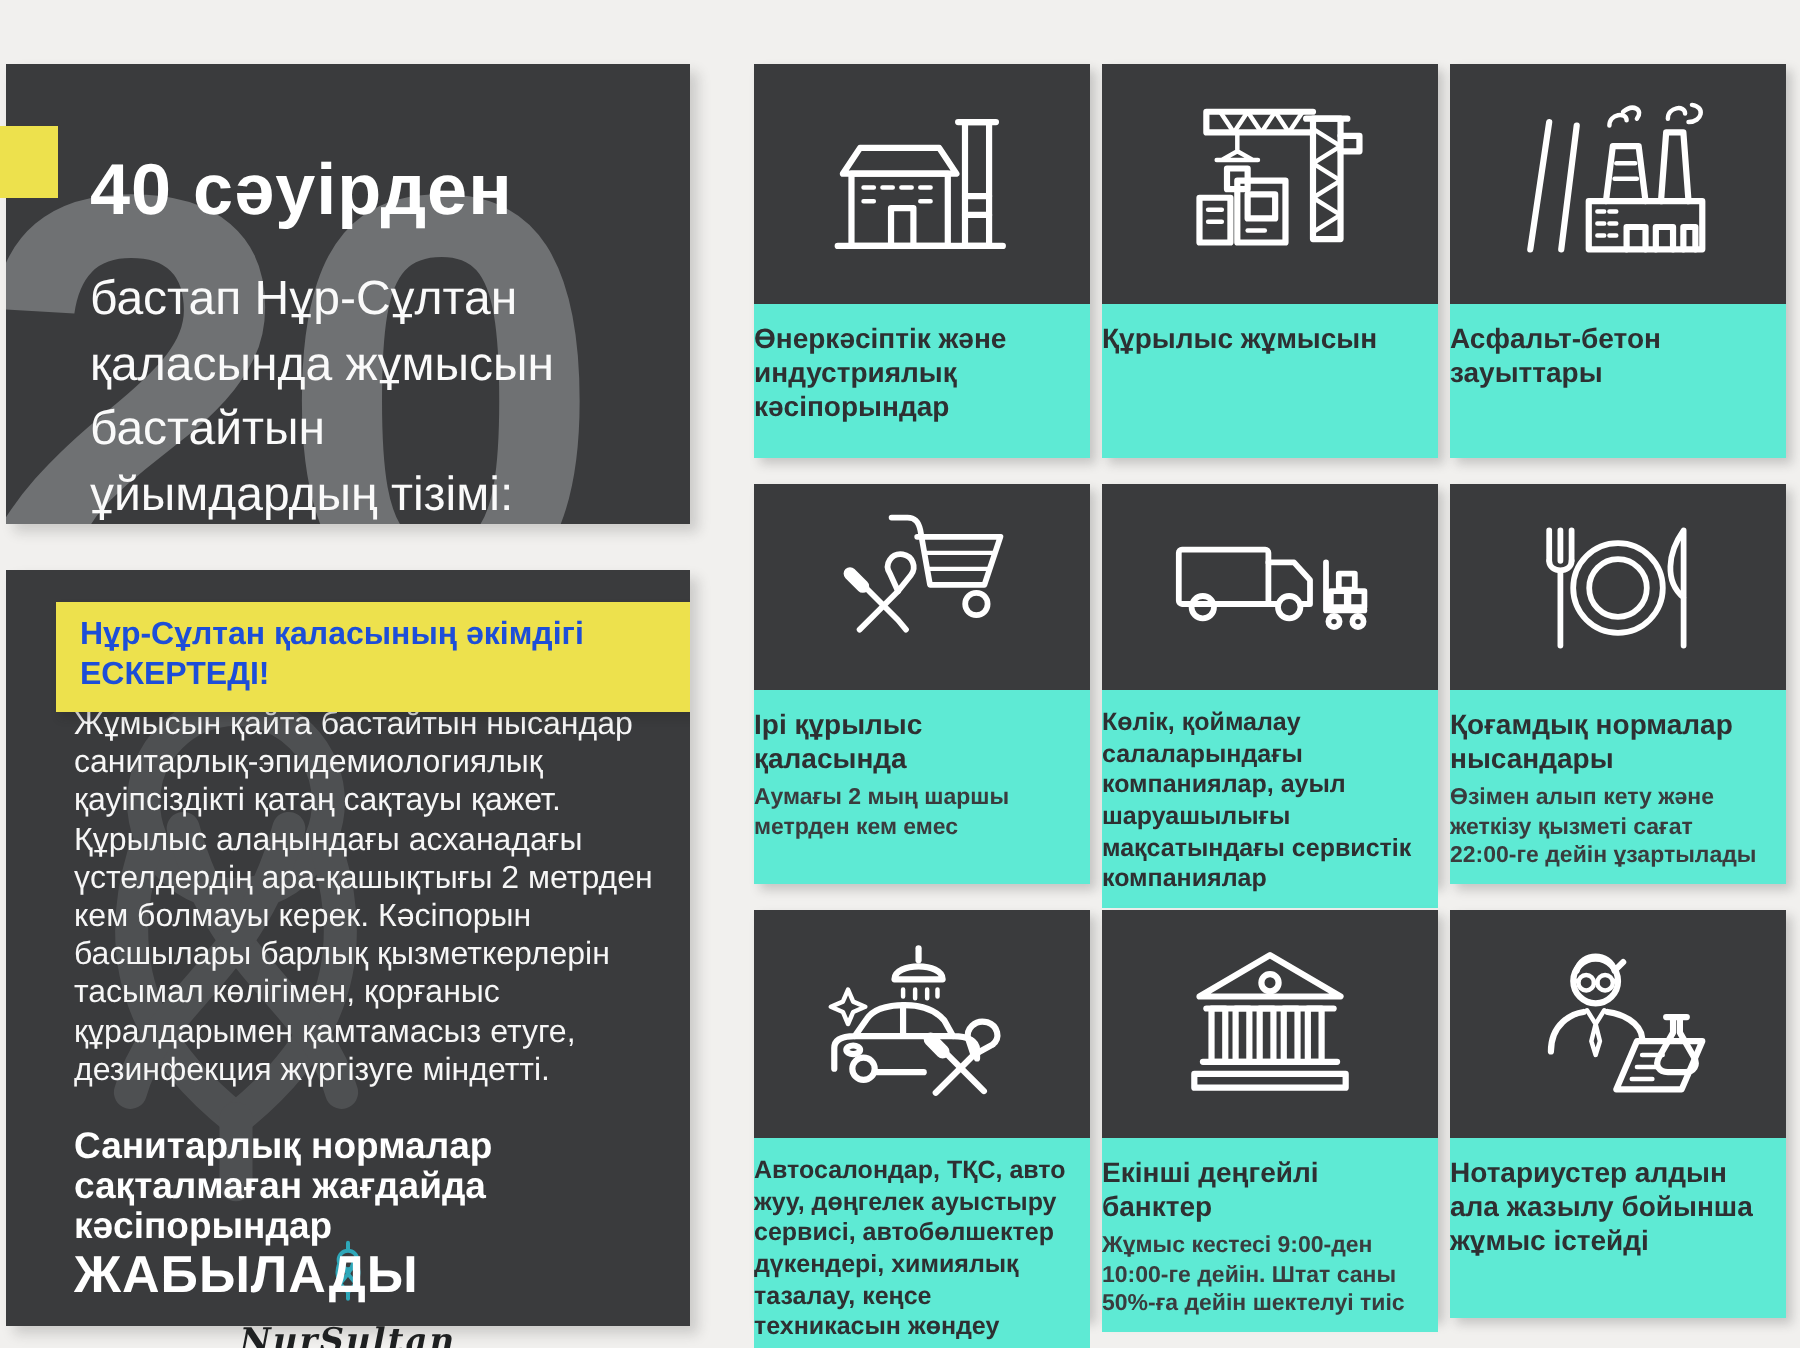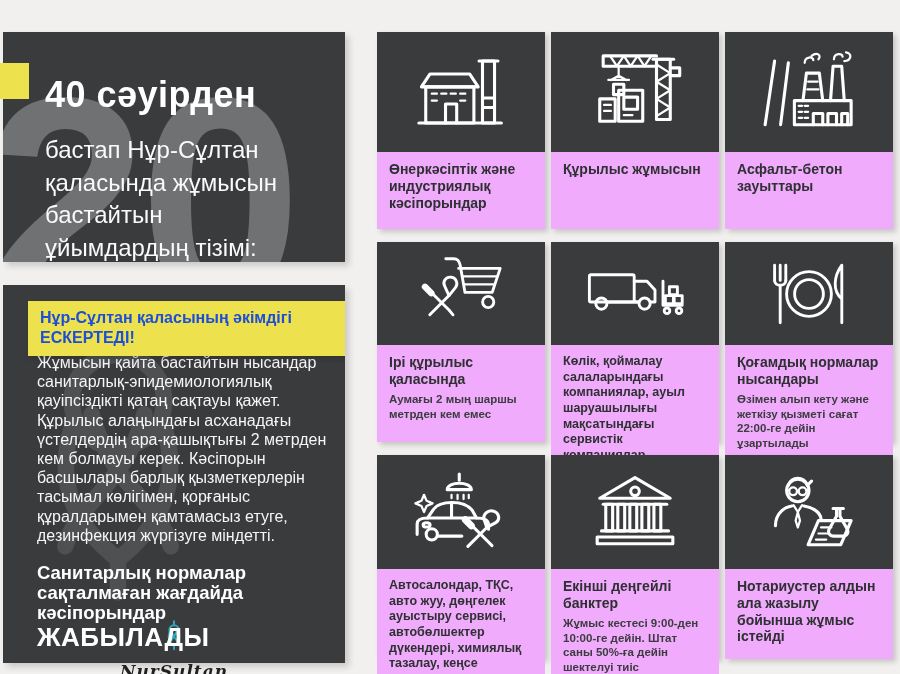--- a/index.html
+++ b/index.html
@@ -35,21 +35,21 @@
 
   
   .grid { position:absolute; left:377px; top:32px; width:517px;
           display:grid; grid-template-columns:repeat(3,168px); grid-template-rows:197px 200px 204px;
           column-gap:6px; row-gap:13px; }
   .card { display:flex; flex-direction:column; box-shadow:3px 3px 5px rgba(50,50,50,.22); }
   .card-icon { background:#3a3b3d; display:flex; align-items:center; justify-content:center; flex:0 0 auto; }
   .r1 .card-icon { height:120px; } .r2 .card-icon { height:103px; } .r3 .card-icon { height:114px; }
   .card-icon svg { width:112px; height:86px; }
   .r2 .card-icon svg { height:80px; } 
-  .card-body { background:#f0abfc; flex:1 1 auto; padding:9px 11px 6px 12px; }
+  .card-body { background:#5eead4; flex:1 1 auto; padding:9px 11px 6px 0; }
   .card-title { color:#2e3032; font-size:14px; font-weight:700; line-height:1.2; }
   .card.long .card-title { font-size:12.5px; line-height:1.25; }
   .card-sub { margin-top:4px; color:#3a3c3e; font-size:11.5px; font-weight:600; line-height:1.3; }
   .card-sub:empty { display:none; }
 
   .icon-stroke { fill:none; stroke:#ffffff; stroke-width:3.6; stroke-linecap:round; stroke-linejoin:round; }
   .thin { stroke-width:2.6; }
 </style>
 </head>
 <body>

